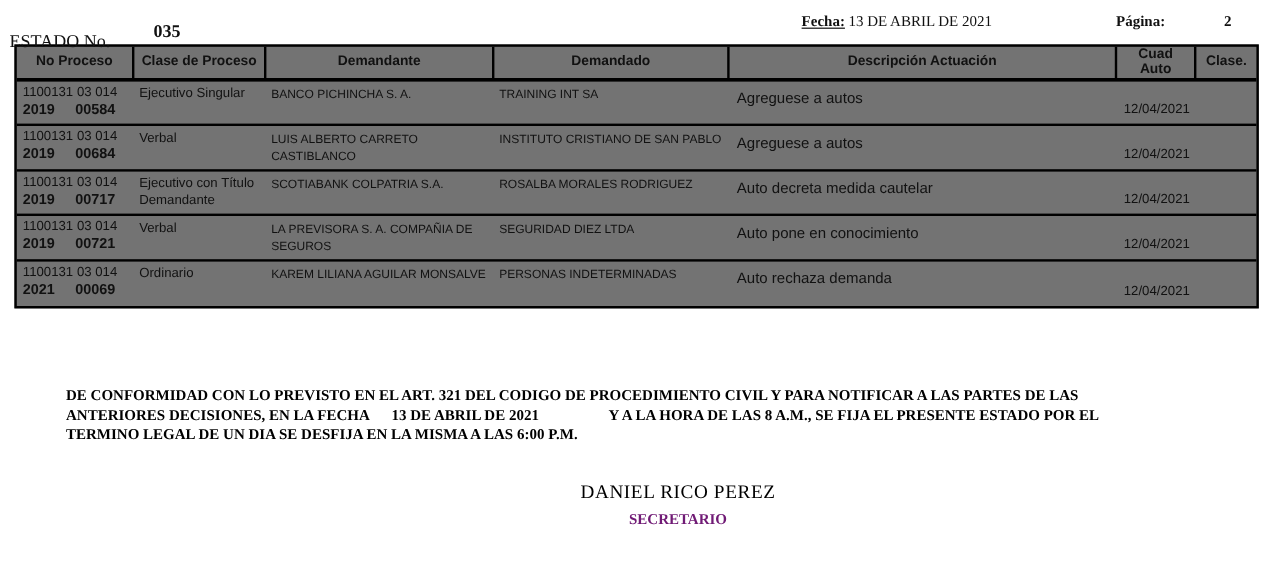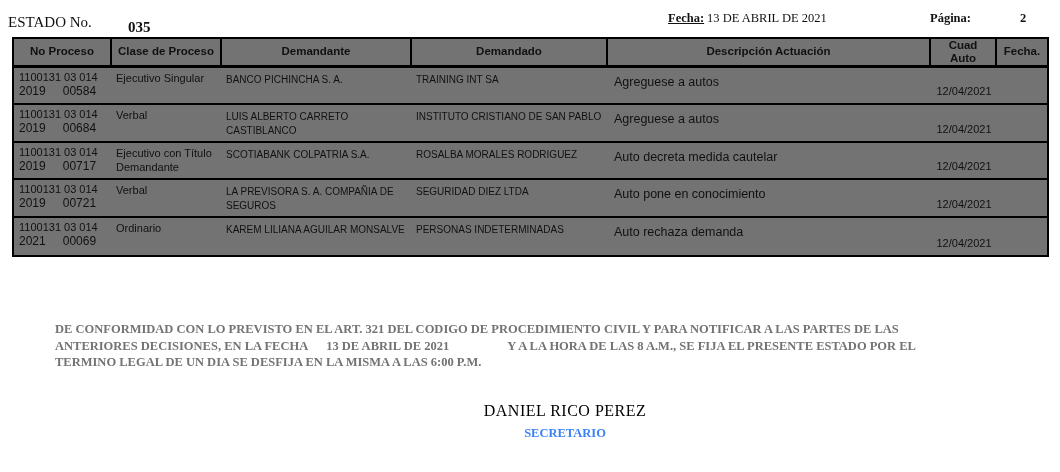--- a/index.html
+++ b/index.html
@@ -9,21 +9,21 @@
     font-family: "Liberation Sans", "DejaVu Sans", sans-serif;
     color: #111;
     position: relative;
     overflow: hidden;
   }
   .serif { font-family: "Liberation Serif", "DejaVu Serif", serif; }
 
   
   .top-header { position: relative; height: 37px; }
   .top-header span { position: absolute; white-space: nowrap; }
-  .estado-label  { left: 8px;   top: 14px;  font-size: 15px; }
+  .estado-label  { left: 8px;   top: 27px;  font-size: 15px; }
   .estado-number { left: 128px; top: 19px;  font-size: 15px; font-weight: bold; }
   .fecha-label   { left: 668px; top: 11px; font-size: 12.5px; font-weight: bold; text-decoration: underline; }
   .fecha-value   { left: 707px; top: 11px; font-size: 12.5px; }
   .pagina-label  { left: 930px; top: 11px; font-size: 12.5px; font-weight: bold; }
   .pagina-value  { left: 1020px;top: 11px; font-size: 12.5px; font-weight: bold; }
 
   
   .doc-table { margin-left: 12px; width: 1037px; border: 2px solid #000; background: #737373; }
   .thead { display: flex; border-bottom: 3px solid #000; height: 29px; }
   .th {
@@ -37,46 +37,46 @@
   .c3 { width: 190px; }
   .c4 { width: 196px; }
   .c5 { width: 323px; }
   .c6 { width: 66px; }
   .c7 { flex: 1; }
 
   .trow { display: flex; border-bottom: 2px solid #000; min-height: 37px; }
   .trow:last-child { border-bottom: none; }
   .td { padding: 3px 4px; }
   .td.c1 { font-size: 11px; line-height: 1.2; padding-left: 5px; white-space: nowrap; }
-  .num-line2 { font-weight: normal; font-size: 12px; display: flex; gap: 17px; }
+  .num-line2 { font-weight: bold; font-size: 12px; display: flex; gap: 17px; }
   .td.c2 { font-size: 11px; line-height: 1.25; padding-top: 4px; }
   .td.c3, .td.c4 { font-size: 10px; line-height: 1.4; padding-top: 5px; text-transform: none; }
   .td.c5 { font-size: 12.5px; padding-top: 7px; padding-left: 6px; }
   .td.c6 { font-size: 11px; display: flex; align-items: flex-end; justify-content: center; padding-bottom: 6px; }
 
   
   .legal {
     margin: 64px 0 12px 55px; width: 905px;
     font-family: "Liberation Serif", "DejaVu Serif", serif;
     font-weight: bold; font-size: 12.5px; line-height: 16.5px;
-    color: #737373;
+    color: #000000;
   }
   .legal-line { white-space: nowrap; }
   .legal-line.wrap { white-space: normal; }
   .gap-a { margin-left: 18px; }
   .gap-b { margin-left: 58px; }
 
   
   .signature {
     margin-top: 31px; width: 1060px; padding-left: 70px;
     text-align: center;
     font-family: "Liberation Serif", "DejaVu Serif", serif;
   }
   .sig-name  { font-size: 16px; letter-spacing: 0.5px; color: #000; }
-  .sig-title { font-size: 12.5px; font-weight: bold; margin-top: 6px; color: #3b82f6; }
+  .sig-title { font-size: 12.5px; font-weight: bold; margin-top: 6px; color: #701a75; }
 </style>
 </head>
 <body>
 
 <div>
 
   <div class="top-header serif">
     <span class="estado-label">ESTADO No.</span>
     <span class="estado-number">035</span>
     <span class="fecha-label">Fecha:</span>
@@ -89,21 +89,21 @@
     <div class="thead">
       <div class="th c1">No Proceso</div>
       <div class="th c2">Clase de Proceso</div>
       <div class="th c3">Demandante</div>
       <div class="th c4">Demandado</div>
       <div class="th c5">Descripción Actuación</div>
       <div class="th c6">
         <span>Cuad</span>
         <span>Auto</span>
       </div>
-      <div class="th c7">Fecha.</div>
+      <div class="th c7">Clase.</div>
     </div>
 
     <div class="tbody">
 
       <div class="trow">
         <div class="td c1">
           <div>1100131 03 014</div>
           <div class="num-line2">
             <span>2019</span>
             <span>00584</span>

